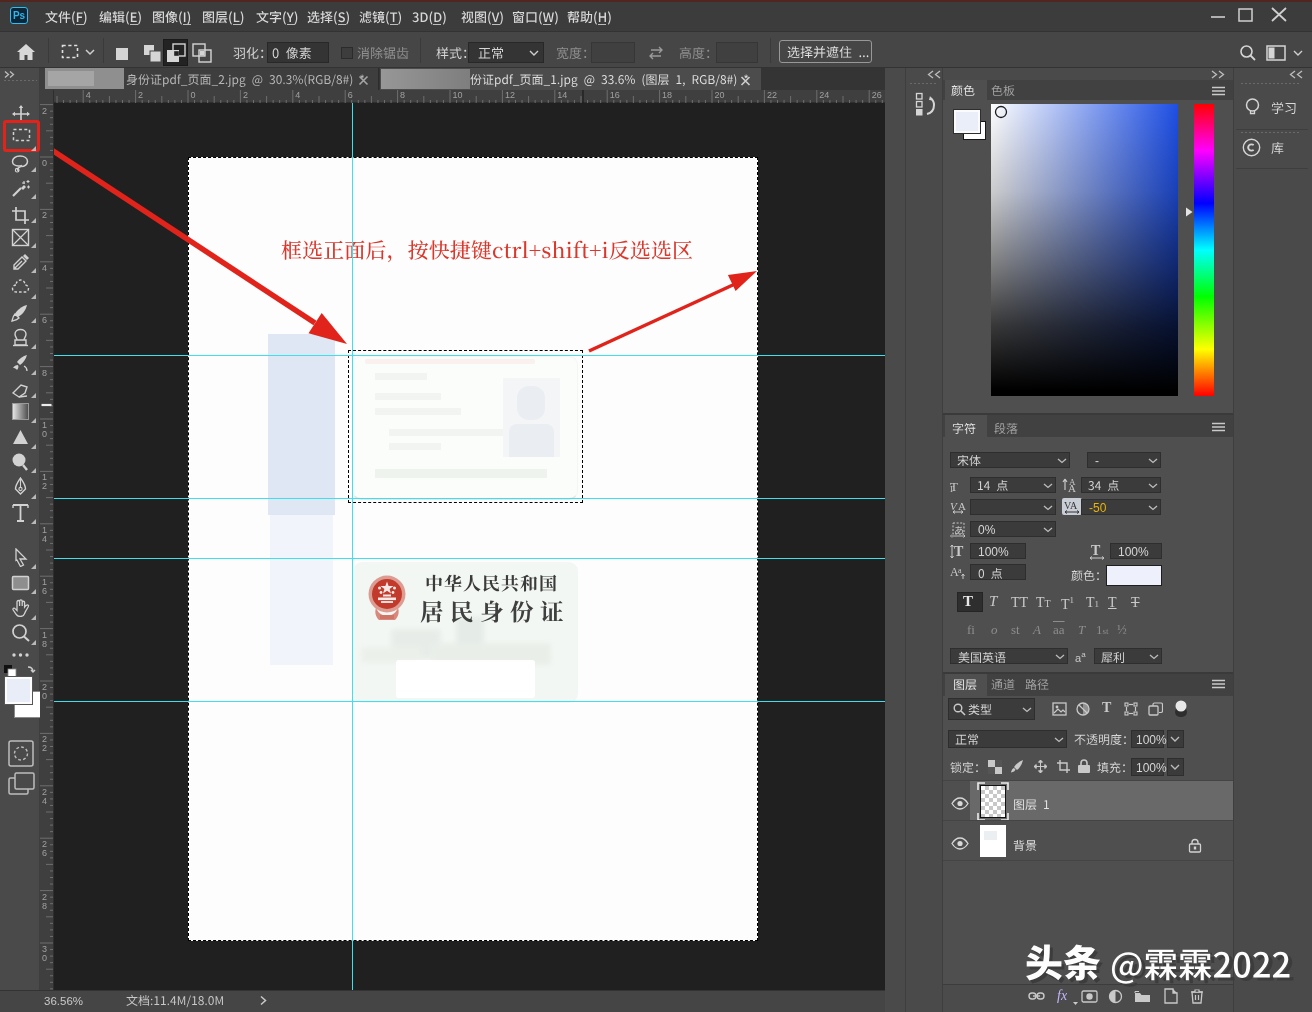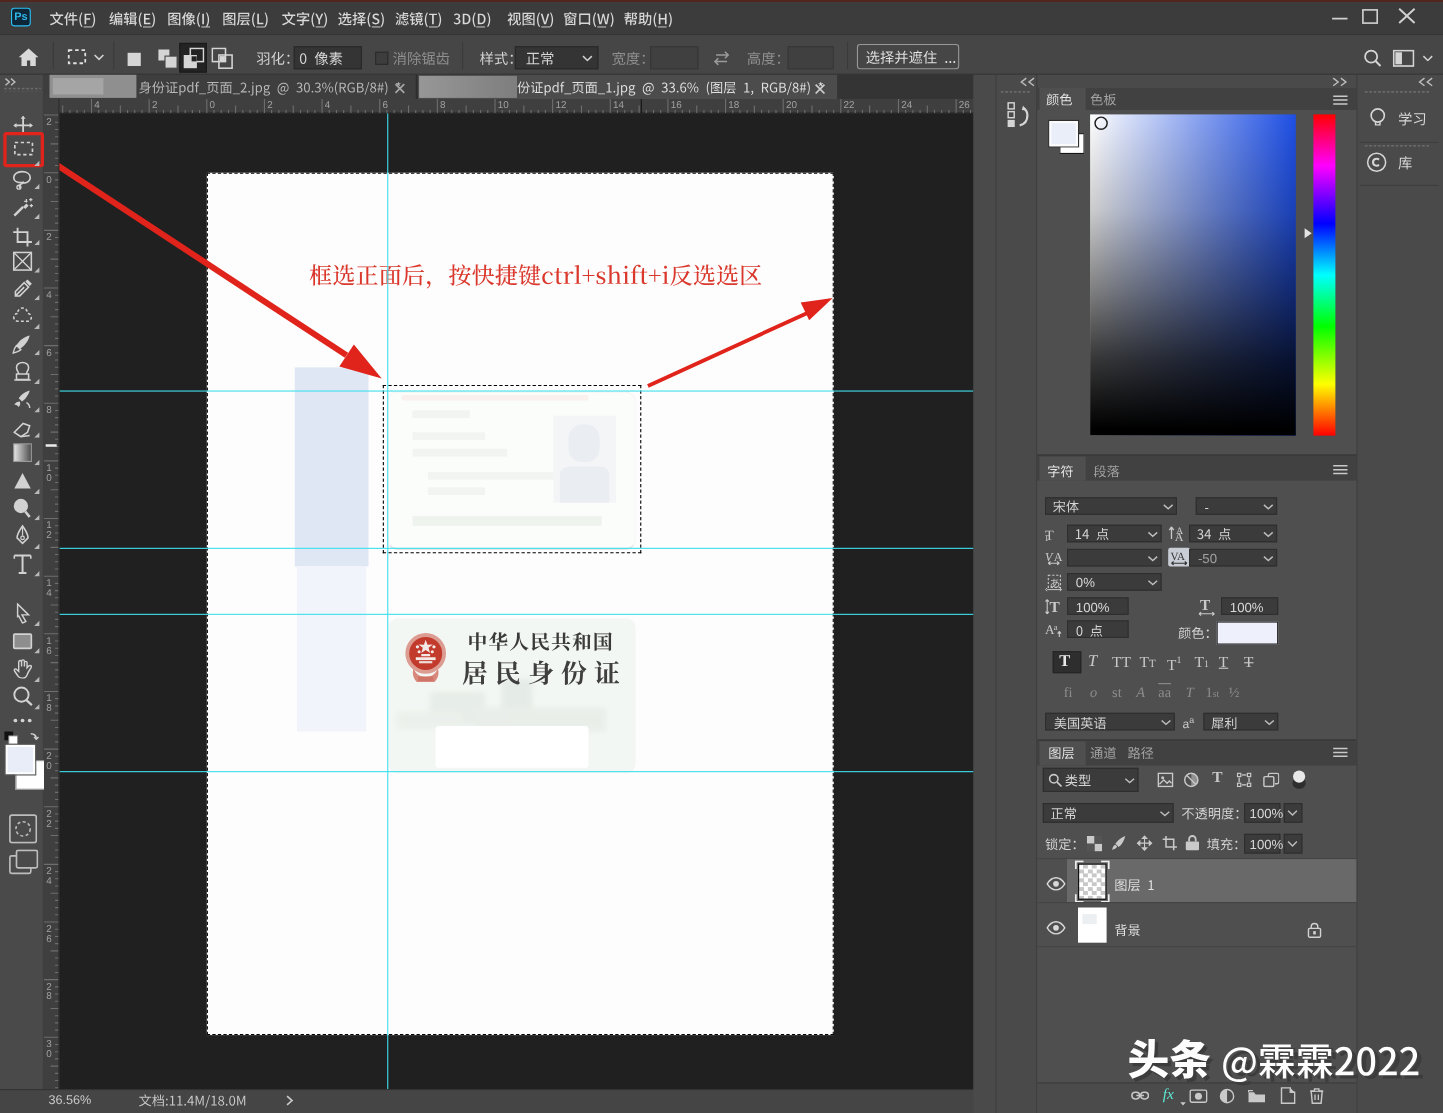--- a/index.html
+++ b/index.html
@@ -1074,21 +1074,21 @@
     </svg>
 <div style="position:absolute;left:1062px;top:498px;width:20px;height:17px;background:#c9cdd6;border-radius:2px"></div>
 <svg style="position:absolute;left:1062px;top:498px;" width="20" height="17" viewBox="0 0 20 17">
       <text x="2" y="11" font-size="10" fill="#333" font-family="Liberation Serif">VA</text>
       <path d="M3 14h14M3 14l2-1.5M3 14l2 1.5M17 14l-2-1.5M17 14l-2 1.5" stroke="#333" stroke-width="1"></path>
     </svg>
 <div style="position:absolute;left:1081px;top:499px;width:80px;height:16px;background:#3b3b3b;border:1px solid #2e2e2e"></div>
 <svg style="position:absolute;left:1148px;top:504.5px;" width="10" height="6" viewBox="0 0 10 6">
       <path d="M1 1l4 3.5L9 1" stroke="#bdbdbd" stroke-width="1.3" fill="none"></path>
     </svg>
-<div class="ab" style="left:1089px;top:501px;color:#a3a3a3;font-size:12px">-50</div>
+<div class="ab" style="left:1089px;top:501px;color:#eab308;font-size:12px">-50</div>
 <svg style="position:absolute;left:950px;top:521px;" width="18" height="17" viewBox="0 0 18 17">
       <rect x="3" y="2" width="11" height="11" fill="none" stroke="#c9c9c9" stroke-width="1" stroke-dasharray="2,1.6"></rect>
       <path d="M2 15h13M2 13.5l-1.5 1.5L2 16.5M13.5 13.5l1.5 1.5-1.5 1.5" stroke="#c9c9c9" stroke-width="0.9" fill="none"></path>
     </svg>
 <svg style="position:absolute;left:953.5px;top:523.5px;overflow:visible" width="12" height="13">
       <g fill="#c9c9c9" transform="translate(0,10) scale(0.010000,-0.010000)">
         <use href="#q130" x="0"></use>
       </g>
     </svg>
 <div style="position:absolute;left:970px;top:521px;width:86px;height:16px;background:#3b3b3b;border:1px solid #2e2e2e"></div>
@@ -1338,21 +1338,21 @@
       <path d="M4 6V4.5a3 3 0 016 0V6" stroke="#d2d2d2" stroke-width="1.3" fill="none"></path>
       <rect x="5.8" y="8.5" width="2.4" height="3" fill="#d2d2d2"></rect>
     </svg>
 <div style="position:absolute;left:943px;top:860px;width:290px;height:1px;background:#444"></div>
 <div style="position:absolute;left:943px;top:984px;width:290px;height:28px;background:#4b4b4b;border-top:1px solid #3c3c3c"></div>
 <svg style="position:absolute;left:1028px;top:990px;" width="17" height="12" viewBox="0 0 17 12">
       <rect x="1" y="3" width="7" height="6" rx="3" stroke="#c9c9c9" stroke-width="1.4" fill="none"></rect>
       <rect x="9" y="3" width="7" height="6" rx="3" stroke="#c9c9c9" stroke-width="1.4" fill="none"></rect>
       <path d="M5 6h7" stroke="#c9c9c9" stroke-width="1.4"></path>
     </svg>
-<div class="ab" style="left:1057px;top:988px;font-family:'Liberation Serif';font-style:italic;font-size:14px;color:#5eead4">fx</div>
+<div class="ab" style="left:1057px;top:988px;font-family:'Liberation Serif';font-style:italic;font-size:14px;color:#c4b5fd">fx</div>
 <svg style="position:absolute;left:1072px;top:1001px;" width="7" height="5" viewBox="0 0 7 5">
       <path d="M1 1l2.5 3L6 1z" fill="#c9c9c9"></path>
     </svg>
 <svg style="position:absolute;left:1081px;top:990px;" width="17" height="13" viewBox="0 0 17 13">
       <rect x="1" y="1" width="15" height="11" rx="1.5" stroke="#c9c9c9" stroke-width="1.3" fill="none"></rect>
       <circle cx="8.5" cy="6.5" r="3.2" fill="#c9c9c9"></circle>
     </svg>
 <svg style="position:absolute;left:1108px;top:989px;" width="15" height="15" viewBox="0 0 15 15">
       <circle cx="7.5" cy="7.5" r="6" stroke="#c9c9c9" stroke-width="1.3" fill="none"></circle>
       <path d="M7.5 1.5a6 6 0 000 12z" fill="#c9c9c9"></path>

